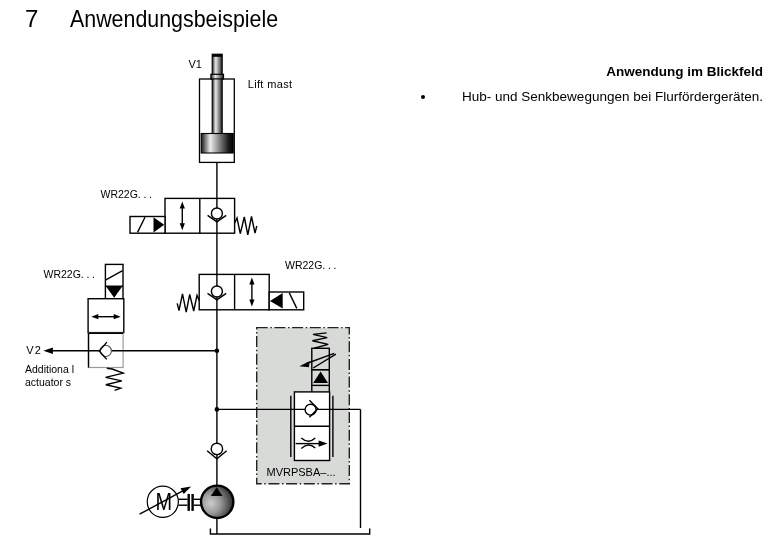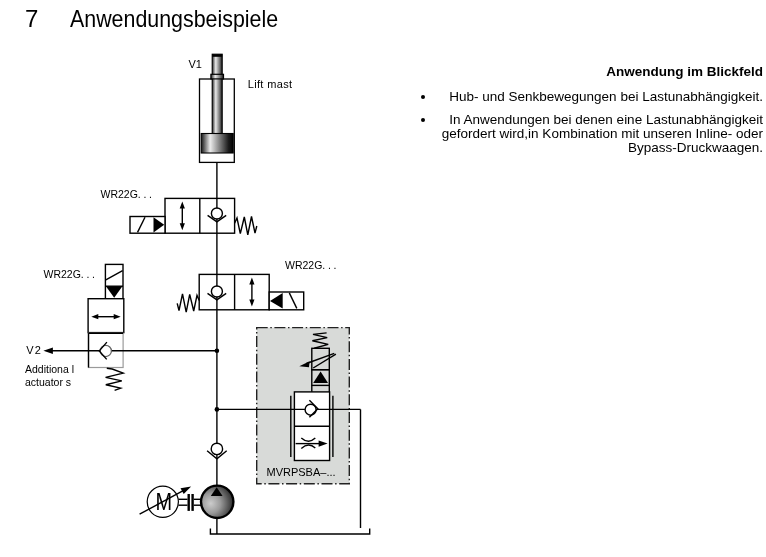--- a/index.html
+++ b/index.html
@@ -15,22 +15,21 @@
 #rtext .li:before{content:"";position:absolute;left:3px;top:5px;width:4px;height:4px;border-radius:50%;background:#000;}
 </style>
 </head>
 <body>
 <div id="page">
   <div class="t" id="title7">7</div>
   <div class="t" id="titletxt">Anwendungsbeispiele</div>
 
   <div id="rtext">
     <div class="hd">Anwendung im Blickfeld</div>
-    <div class="li">Hub- und Senkbewegungen bei Lastunabhängigkeit.</div>
-    <div class="li">In Anwendungen bei denen eine Lastunabhängigkeit gefordert wird,in Kombination mit unseren Inline- oder Bypass-Druckwaagen.</div>
+    <div class="li">Hub- und Senkbewegungen bei Flurfördergeräten.</div>
   </div>
 
   <svg id="schem" width="766" height="557" viewBox="0 0 766 557" style="position:absolute;left:0;top:0" font-family="Liberation Sans, sans-serif" fill="none" stroke="#000" stroke-width="1.4">
     <defs>
       <linearGradient id="rodg" x1="0" y1="0" x2="1" y2="0">
         <stop offset="0" stop-color="#2a2a2a"></stop>
           <stop offset="0.35" stop-color="#e8e8e8"></stop>
         <stop offset="0.75" stop-color="#707070"></stop>
           <stop offset="1" stop-color="#1a1a1a"></stop>
       </linearGradient>

